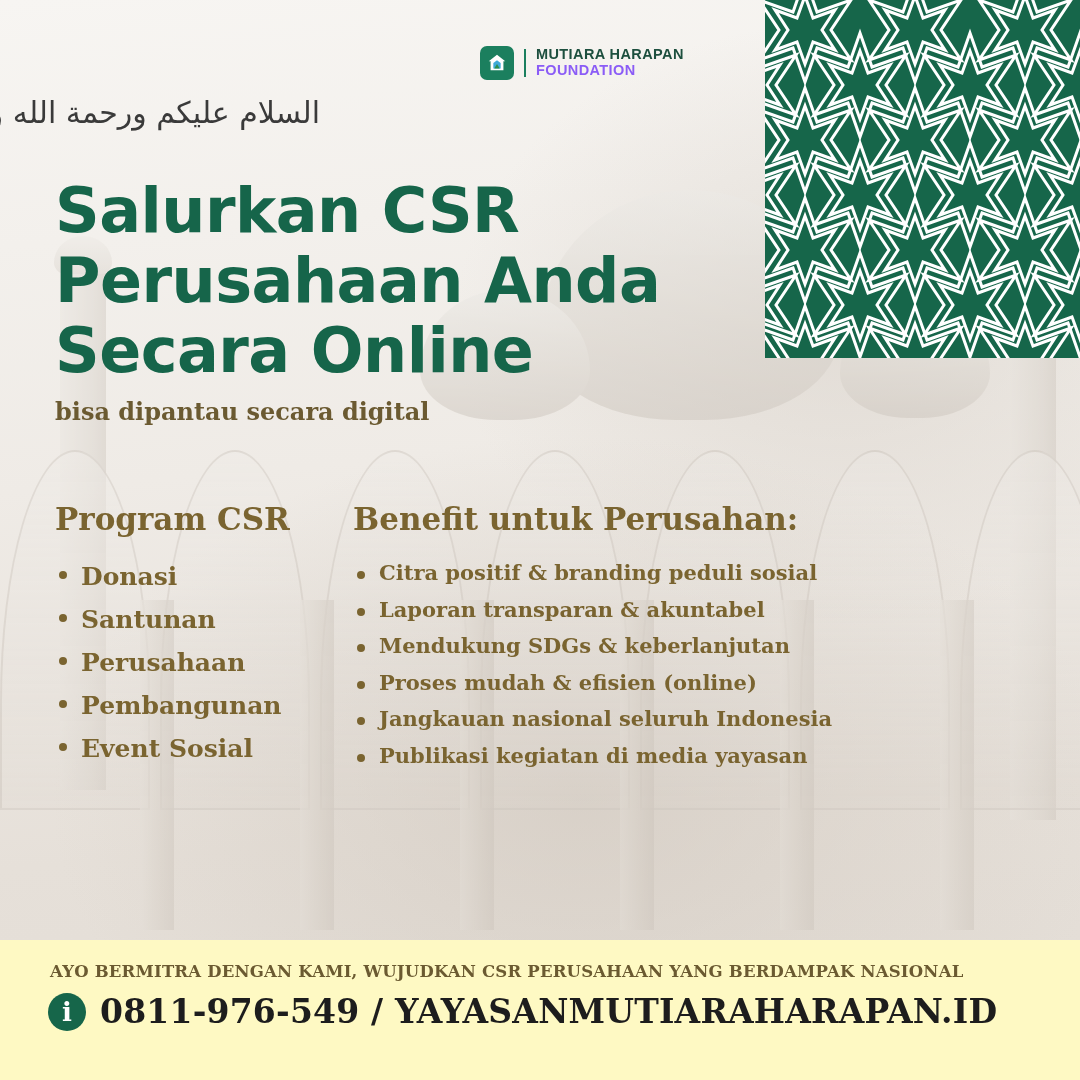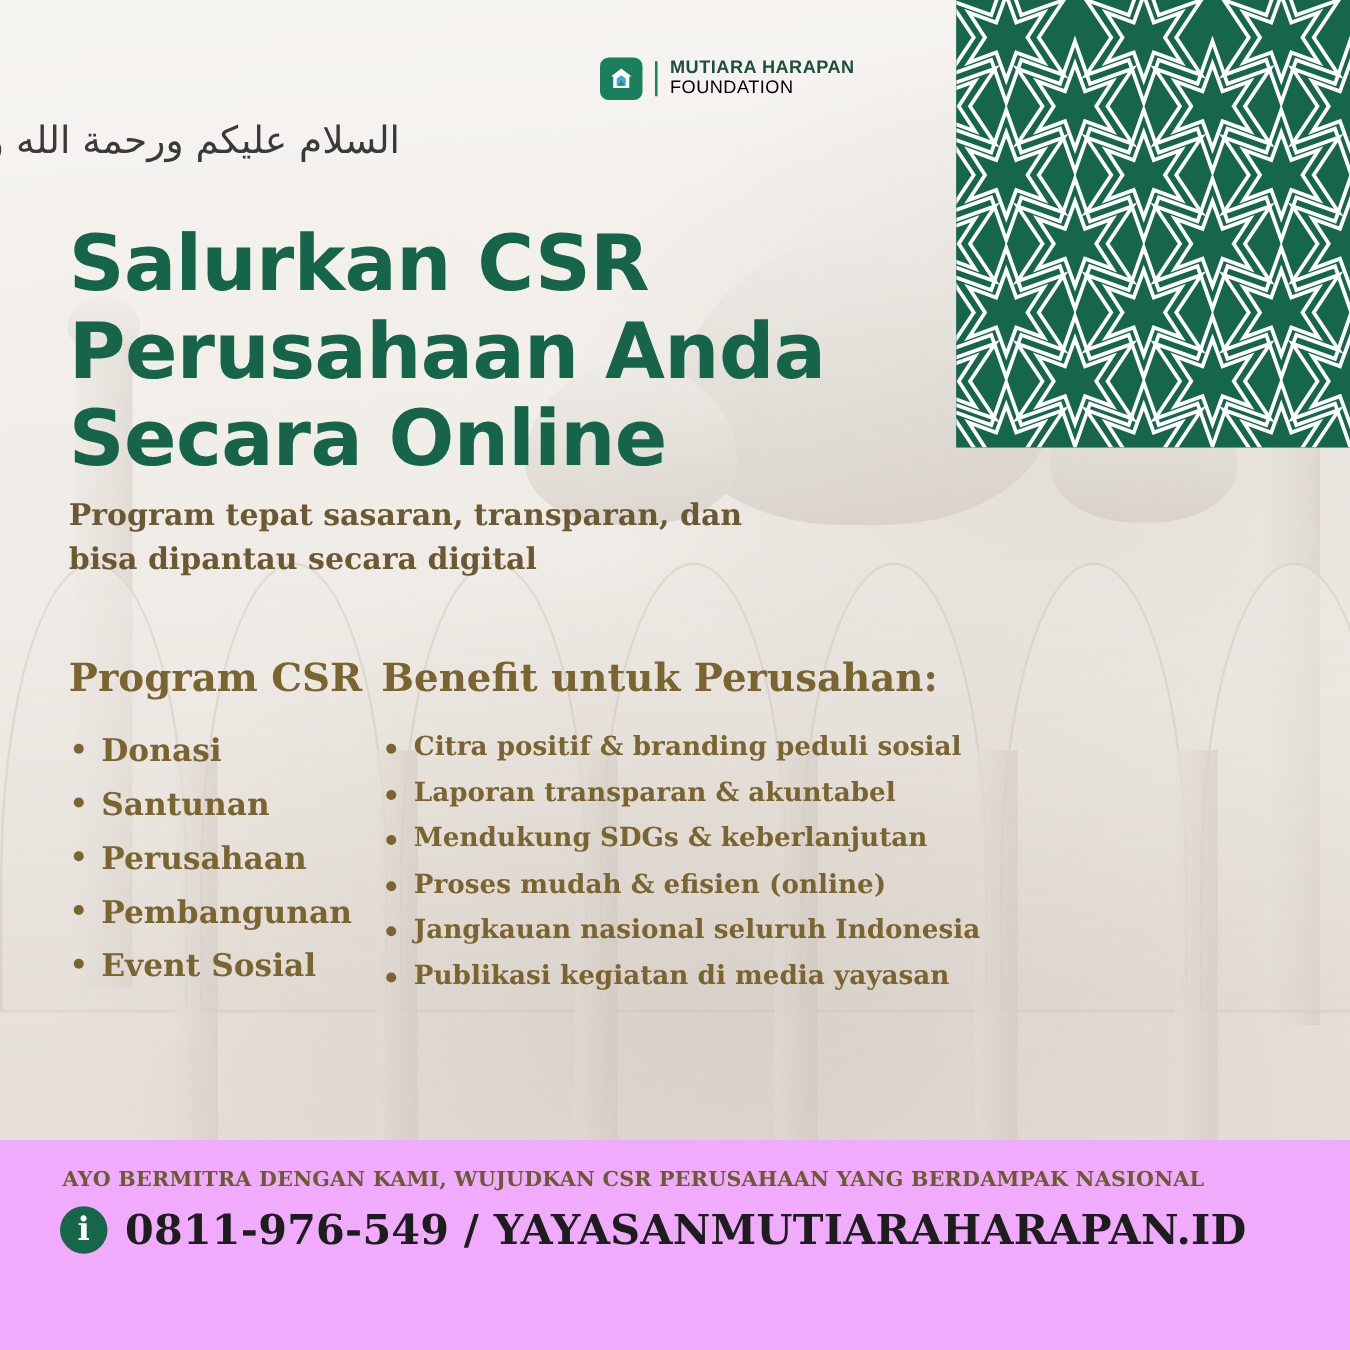--- a/index.html
+++ b/index.html
@@ -84,21 +84,21 @@
     width:34px; height:34px; border-radius:7px;
     background:#1b7f5e;
     display:flex; align-items:center; justify-content:center;
   }
   .logo-sep { width:2px; height:28px; background:#1b7f5e; }
   .logo-text { line-height:1.08; }
   .logo-text .l1 {
     font-size:14.5px; font-weight:bold; color:#1d4f3e; letter-spacing:.4px;
   }
   .logo-text .l2 {
-    font-size:14.5px; font-weight:normal; color:#000000; letter-spacing:.4px;
+    font-size:14.5px; font-weight:bold; color:#8b5cf6; letter-spacing:.4px;
   }
 
   
   .headline {
     position:absolute; left:55px; top:160px; width:700px;
     font-family:"DejaVu Sans", sans-serif;
     font-weight:bold;
     font-size:62px;
     line-height:1.13;
     color:#16654a;
@@ -108,21 +108,21 @@
   .subhead {
     position:absolute; left:55px; top:395px; width:660px;
     font-family:"DejaVu Serif", serif;
     font-weight:bold;
     font-size:24px;
     line-height:1.45;
     color:#6b5a31;
   }
 
   
-  .cols { position:absolute; left:55px; top:525px; right:40px; display:flex; }
+  .cols { position:absolute; left:55px; top:501px; right:40px; display:flex; gap:48px; }
   .col-left { width:250px; }
   .col-right { flex:1; }
   .col-title {
     font-family:"DejaVu Serif", serif;
     font-weight:bold;
     font-size:31px;
     color:#7a6430;
     margin-bottom:18px;
     white-space:nowrap;
   }
@@ -140,22 +140,22 @@
   ul.list li:before {
     content:"";
     position:absolute; left:4px; top:16px;
     width:8px; height:8px; border-radius:50%;
     background:#7a6430;
   }
   .col-right ul.list li { font-size:21px; line-height:1.74; }
 
   
   .footer {
-    position:absolute; left:0; right:0; bottom:0; height:168px;
-    background:#f0abfc;
+    position:absolute; left:0; right:0; bottom:0; height:140px;
+    background:#fef9c3;
   }
   .footer-tag {
     position:absolute; left:50px; top:22px;
     font-family:"DejaVu Serif", serif;
     font-weight:bold;
     font-size:16.5px;
     letter-spacing:.2px;
     color:#6b5a31;
     white-space:nowrap;
   }
@@ -266,21 +266,20 @@
   </div>
 </div>
 
 <div class="headline">
   <div>Salurkan CSR</div>
   <div>Perusahaan Anda</div>
   <div>Secara Online</div>
 </div>
 
 <div class="subhead">
-  <div>Program tepat sasaran, transparan, dan</div>
   <div>bisa dipantau secara digital</div>
 </div>
 
 <div class="cols">
   <div class="col-left">
     <div class="col-title">Program CSR</div>
     <ul class="list">
       <li>Donasi</li>
       <li>Santunan</li>
       <li>Perusahaan</li>

